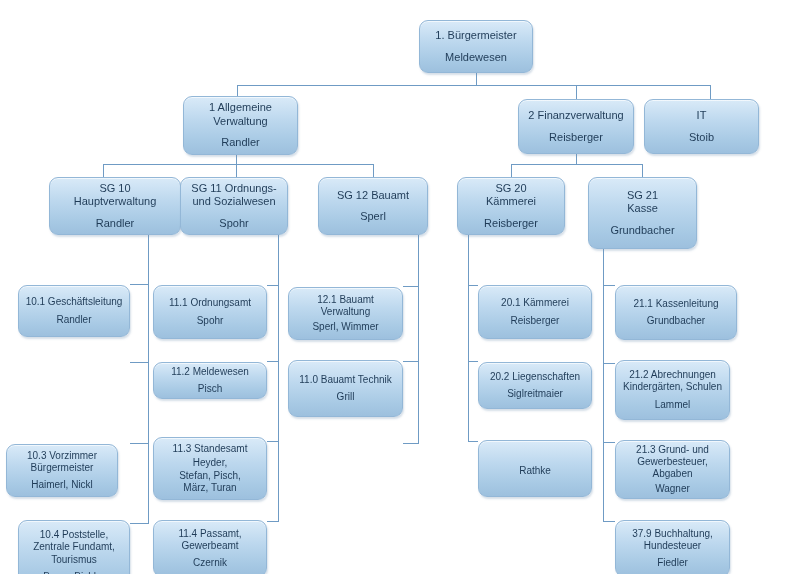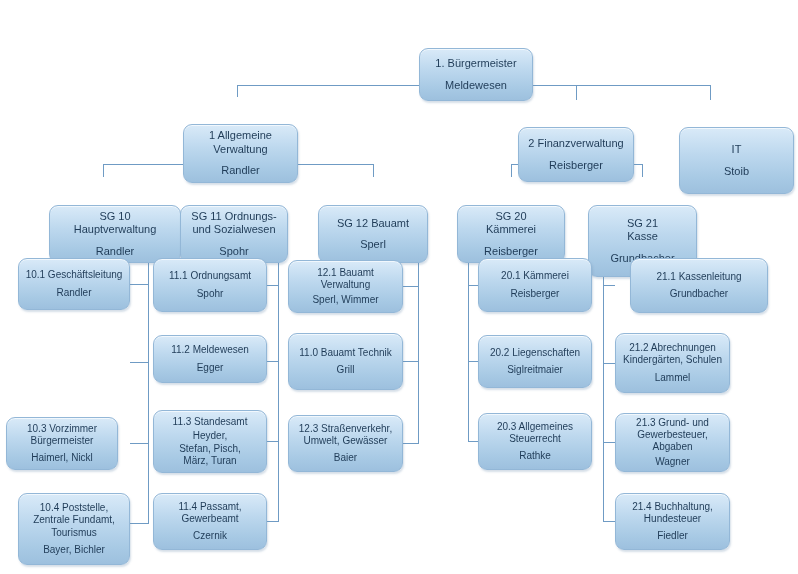--- a/index.html
+++ b/index.html
@@ -18,23 +18,23 @@
     text-align:center;
     border-radius:9px;
     border:1px solid #93b7d7;
     background:linear-gradient(180deg,#d9eaf8 0%,#bdd8ee 40%,#a7c9e4 78%,#9dc0de 100%);
     box-shadow:inset 0 1px 0 rgba(255,255,255,.65), 1px 2px 2px rgba(120,150,180,.30);
     color:#1f3b57;
     padding:2px 3px;
   }
   .node .label{white-space:pre-line;line-height:1.22;}
   .node .person{white-space:pre-line;line-height:1.22;}
-  .lv-top{font-size:11px;margin-top:28px;}
+  .lv-top{font-size:11px;}
   .lv-top .person{margin-top:8px;}
-  .lv-leaf{font-size:10px;}
+  .lv-leaf{font-size:10px;margin-top:27px;}
   .lv-leaf .person{margin-top:5px;}
   .vline,.hline{position:absolute;background:#6f9bc4;}
   .vline{width:1px;}
   .hline{height:1px;}
 </style>
 </head>
 <body>
 
 <div id="canvas">
 
@@ -90,21 +90,21 @@
 
   <div class="node lv-top" style="left:183px;top:96px;width:115px;height:59px">
     <div class="label">1 Allgemeine
 Verwaltung</div>
     <div class="person">Randler</div>
   </div>
   <div class="node lv-top" style="left:518px;top:99px;width:116px;height:55px">
     <div class="label">2 Finanzverwaltung</div>
     <div class="person">Reisberger</div>
   </div>
-  <div class="node lv-top" style="left:679px;top:99px;width:115px;height:67px">
+  <div class="node lv-top" style="left:644px;top:99px;width:115px;height:55px">
     <div class="label">IT</div>
     <div class="person">Stoib</div>
   </div>
 
   <div class="node lv-top" style="left:49px;top:177px;width:132px;height:58px">
     <div class="label">SG 10
 Hauptverwaltung</div>
     <div class="person">Randler</div>
   </div>
   <div class="node lv-top" style="left:180px;top:177px;width:108px;height:58px">
@@ -140,23 +140,23 @@
     <div class="label">10.4 Poststelle,
 Zentrale Fundamt,
 Tourismus</div>
     <div class="person">Bayer, Bichler</div>
   </div>
 
   <div class="node lv-leaf" style="left:153px;top:258px;width:114px;height:54px">
     <div class="label">11.1 Ordnungsamt</div>
     <div class="person">Spohr</div>
   </div>
-  <div class="node lv-leaf" style="left:153px;top:335px;width:114px;height:48px">
+  <div class="node lv-leaf" style="left:153px;top:335px;width:114px;height:37px">
     <div class="label">11.2 Meldewesen</div>
-    <div class="person">Egger</div>
+    <div class="person">Pisch</div>
   </div>
   <div class="node lv-leaf" style="left:153px;top:410px;width:114px;height:63px">
     <div class="label">11.3 Standesamt</div>
     <div class="person" style="margin-top:2px">Heyder,
 Stefan, Pisch,
 März, Turan</div>
   </div>
   <div class="node lv-leaf" style="left:153px;top:493px;width:114px;height:57px">
     <div class="label">11.4 Passamt,
 Gewerbeamt</div>
@@ -165,54 +165,47 @@
 
   <div class="node lv-leaf" style="left:288px;top:260px;width:115px;height:53px">
     <div class="label">12.1 Bauamt
 Verwaltung</div>
     <div class="person" style="margin-top:3px">Sperl, Wimmer</div>
   </div>
   <div class="node lv-leaf" style="left:288px;top:333px;width:115px;height:57px">
     <div class="label">11.0 Bauamt Technik</div>
     <div class="person">Grill</div>
   </div>
-  <div class="node lv-leaf" style="left:288px;top:415px;width:115px;height:57px">
-    <div class="label">12.3 Straßenverkehr,
-Umwelt, Gewässer</div>
-    <div class="person">Baier</div>
-  </div>
 
   <div class="node lv-leaf" style="left:478px;top:258px;width:114px;height:54px">
     <div class="label">20.1 Kämmerei</div>
     <div class="person">Reisberger</div>
   </div>
-  <div class="node lv-leaf" style="left:478px;top:335px;width:114px;height:53px">
+  <div class="node lv-leaf" style="left:478px;top:335px;width:114px;height:47px">
     <div class="label">20.2 Liegenschaften</div>
     <div class="person">Siglreitmaier</div>
   </div>
   <div class="node lv-leaf" style="left:478px;top:413px;width:114px;height:57px">
-    <div class="label">20.3 Allgemeines
-Steuerrecht</div>
     <div class="person">Rathke</div>
   </div>
 
-  <div class="node lv-leaf" style="left:630px;top:258px;width:138px;height:55px">
+  <div class="node lv-leaf" style="left:615px;top:258px;width:122px;height:55px">
     <div class="label">21.1 Kassenleitung</div>
     <div class="person">Grundbacher</div>
   </div>
   <div class="node lv-leaf" style="left:615px;top:333px;width:115px;height:60px">
     <div class="label">21.2 Abrechnungen
 Kindergärten, Schulen</div>
     <div class="person">Lammel</div>
   </div>
   <div class="node lv-leaf" style="left:615px;top:413px;width:115px;height:59px">
     <div class="label">21.3 Grund- und
 Gewerbesteuer,
 Abgaben</div>
     <div class="person" style="margin-top:3px">Wagner</div>
   </div>
   <div class="node lv-leaf" style="left:615px;top:493px;width:115px;height:57px">
-    <div class="label">21.4 Buchhaltung,
+    <div class="label">37.9 Buchhaltung,
 Hundesteuer</div>
     <div class="person">Fiedler</div>
   </div>
 
 </div>
 
 </body></html>

